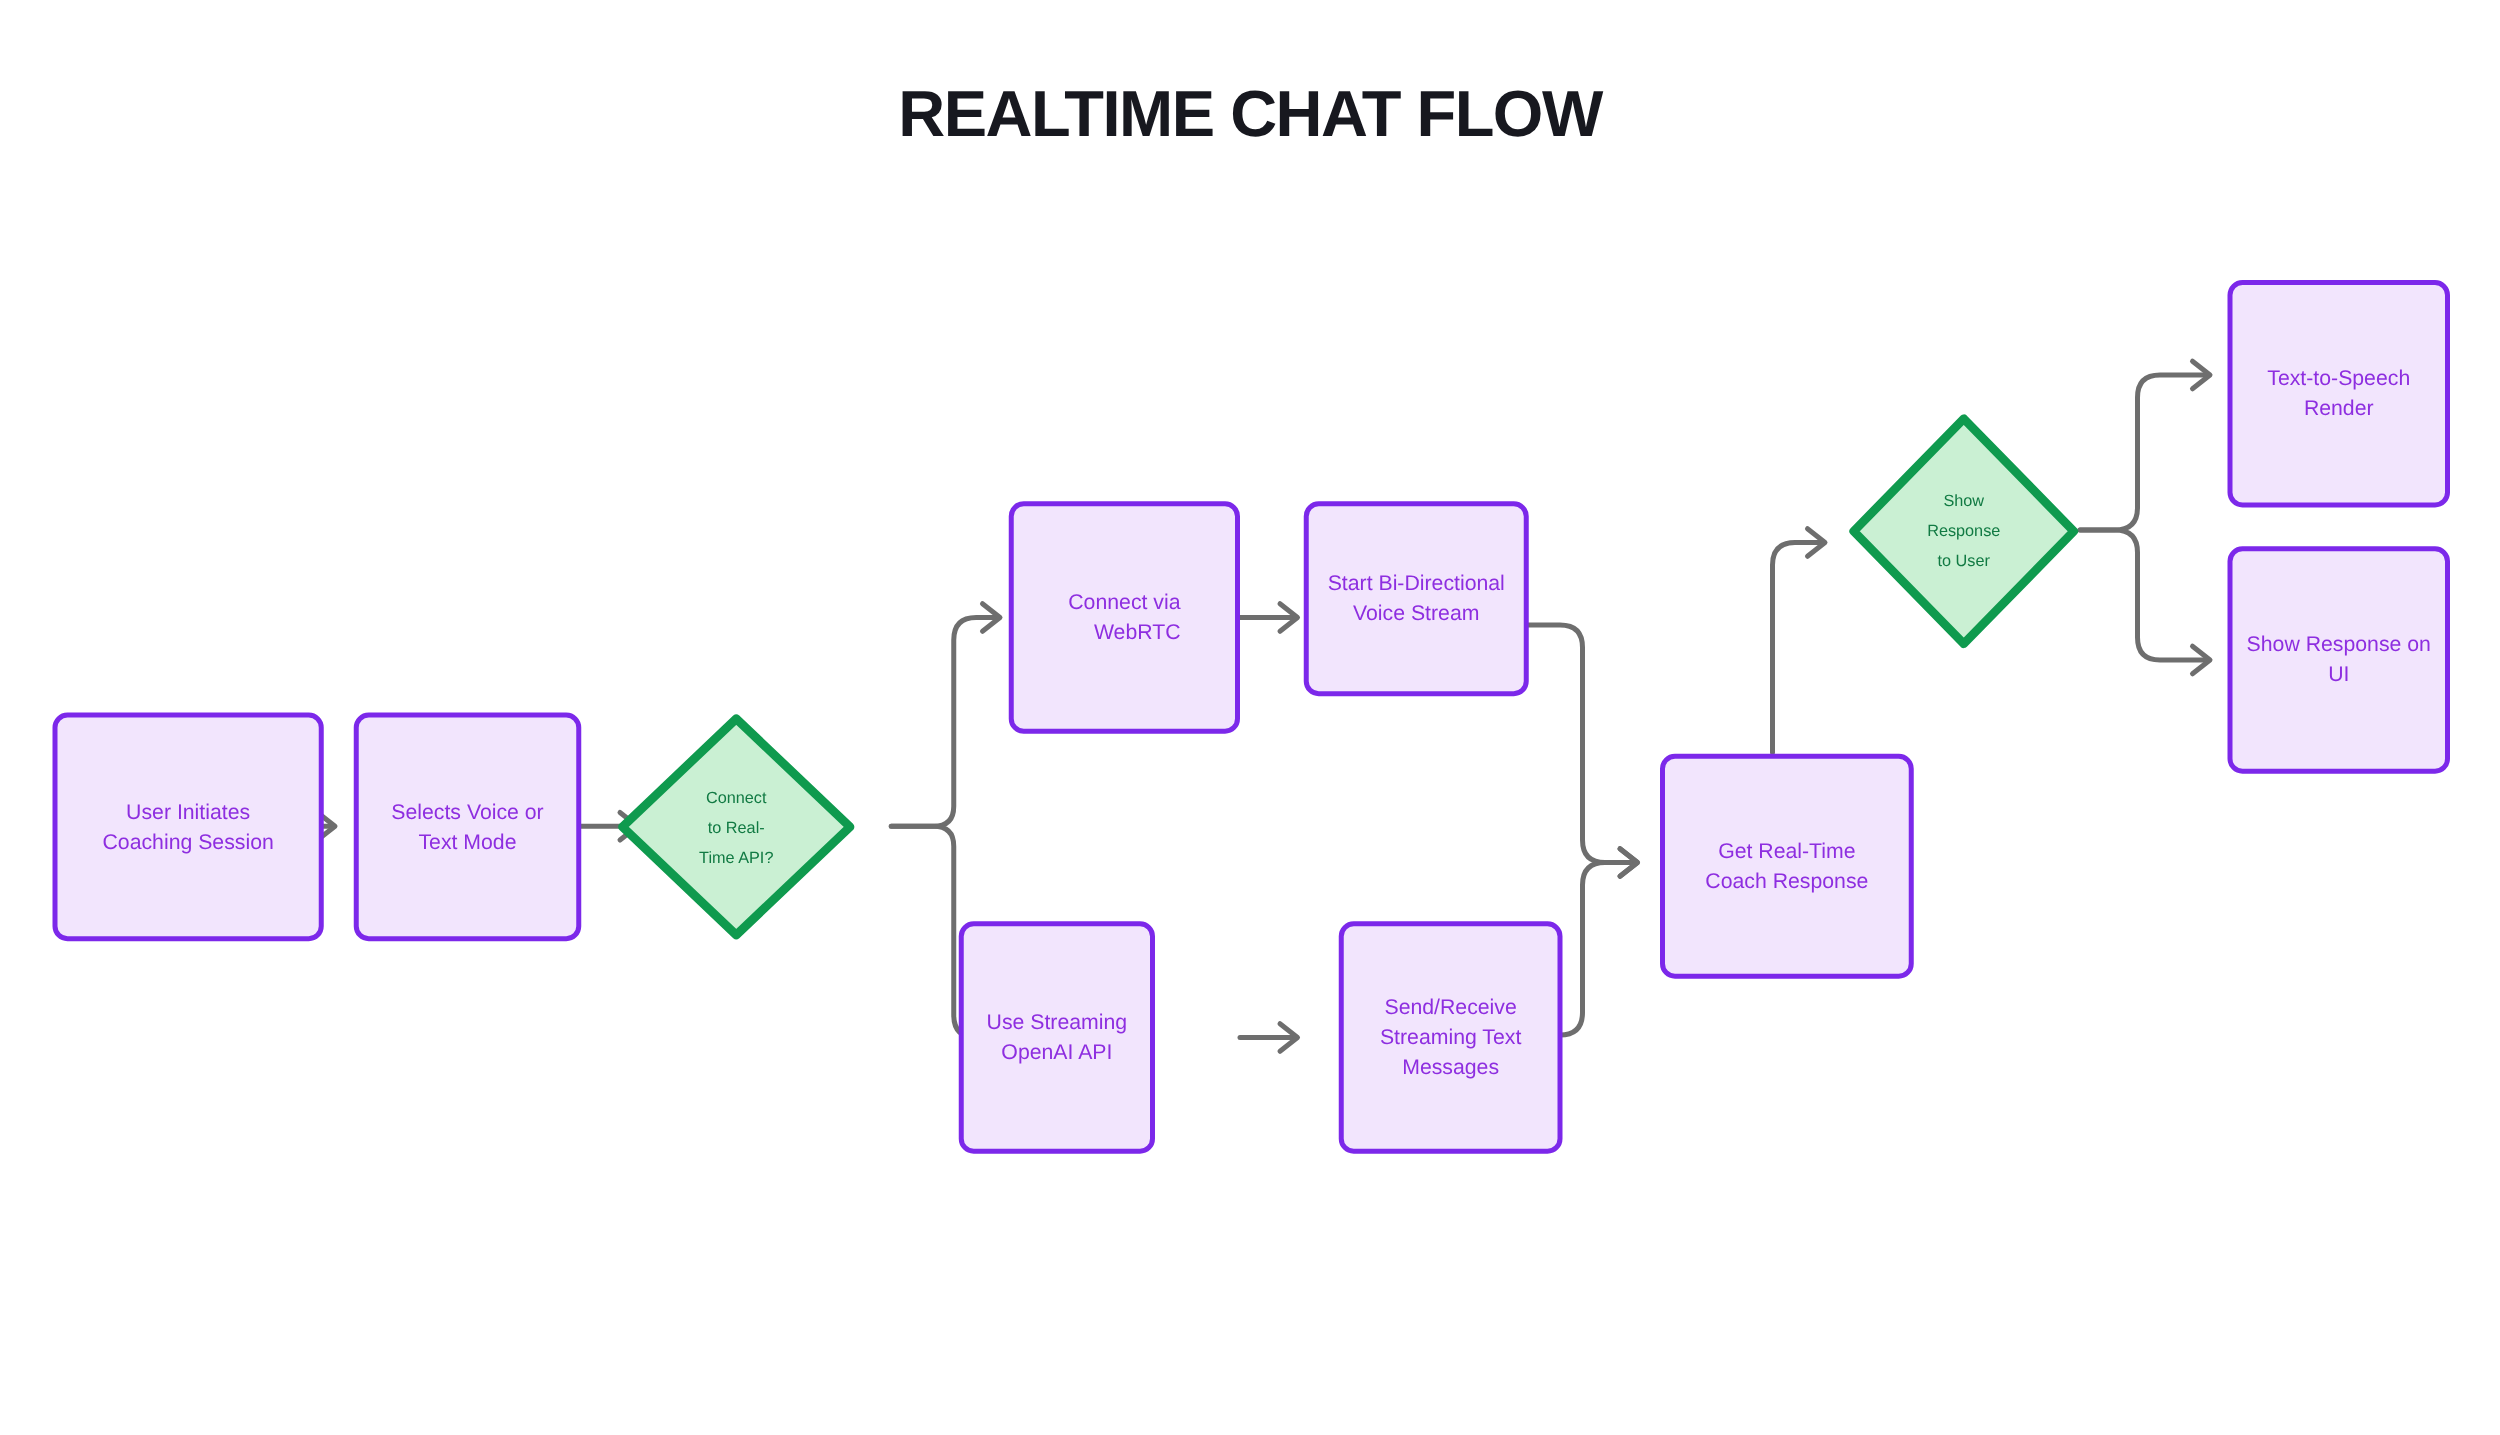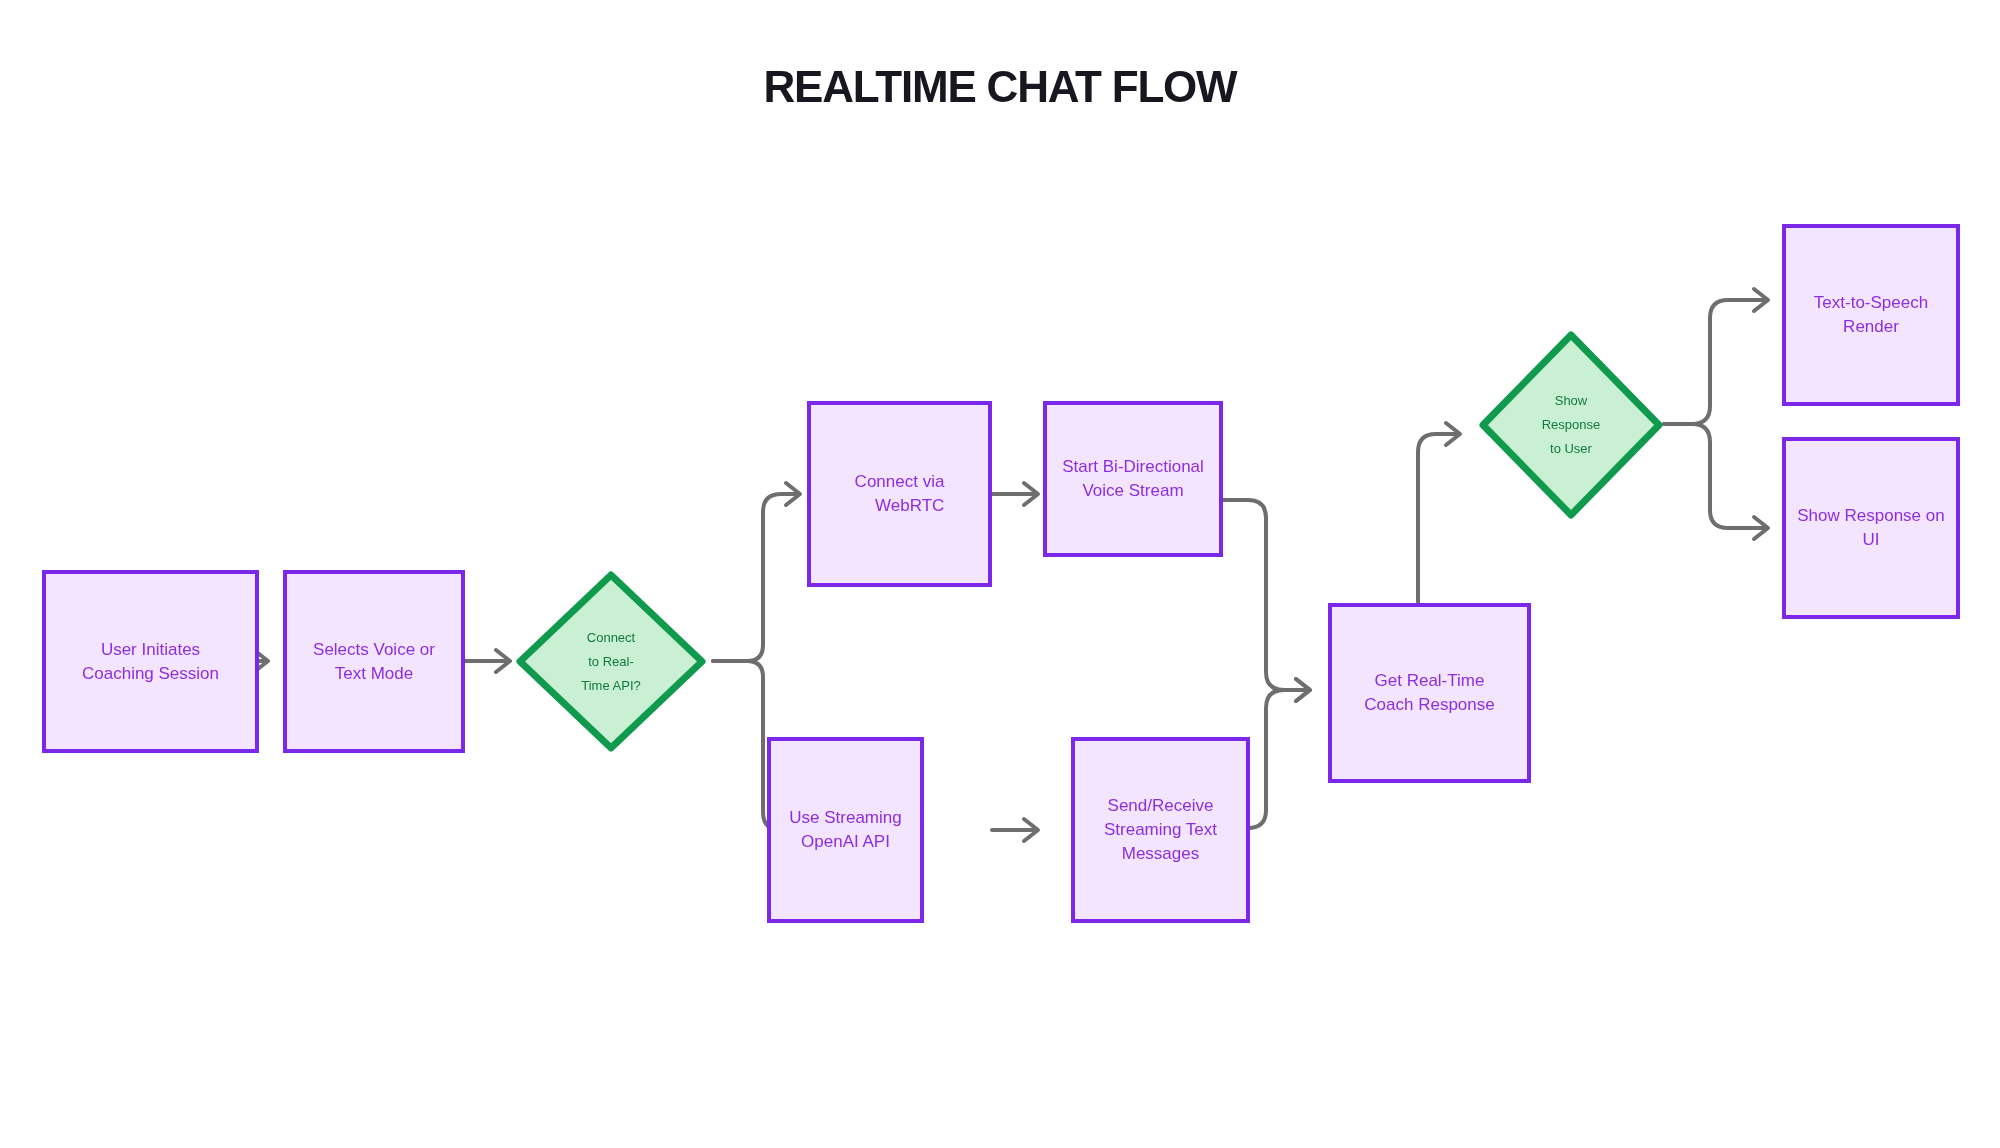--- a/index.html
+++ b/index.html
@@ -16,32 +16,32 @@
     font-family: "Liberation Sans", sans-serif;
   }
   #title {
     position: absolute;
     left: 0;
     top: 62px;
     width: 2000px;
     text-align: center;
     font-family: "Liberation Sans", sans-serif;
     font-weight: bold;
-    font-size: 44px;
+    font-size: 52px;
     letter-spacing: -1.2px;
     color: #17181f;
     white-space: pre;
   }
   
   .node {
     position: absolute;
     box-sizing: border-box;
     background: #f2e5fd;
     border: 4px solid #7c28ea;
-    border-radius: 0;
+    border-radius: 12px;
     display: flex;
     align-items: center;
     justify-content: center;
     text-align: center;
     color: #8e2ee0;
     font-family: "Liberation Sans", sans-serif;
     font-size: 17px;
     line-height: 24px;
     padding: 16px 10px;
   }
@@ -158,21 +158,21 @@
   <div class="node" style="left:42px;  top:570px;  width:217px; height:183px;">
     <span class="node-label">User Initiates
 Coaching Session</span>
   </div>
 
   <div class="node" style="left:283px; top:570px;  width:182px; height:183px;">
     <span class="node-label">Selects Voice or
 Text Mode</span>
   </div>
 
-  <div class="diamond" style="left:515px; top:570px; width:192px; height:183px;">
+  <div class="diamond" style="left:493px; top:570px; width:192px; height:183px;">
     <svg width="192" height="183" viewBox="0 0 192 183" xmlns="http://www.w3.org/2000/svg">
       <polygon points="96,5 187,91.5 96,178 5,91.5" fill="#caf0d3" stroke="#0f9a4e" stroke-width="7" stroke-linejoin="round"></polygon>
     </svg>
     <span class="dlabel">Connect
 to Real-
 Time API?</span>
   </div>
 
   <div class="node" style="left:807px; top:401px; width:185px; height:186px;text-align:right;">
     <span class="node-label">Connect via

